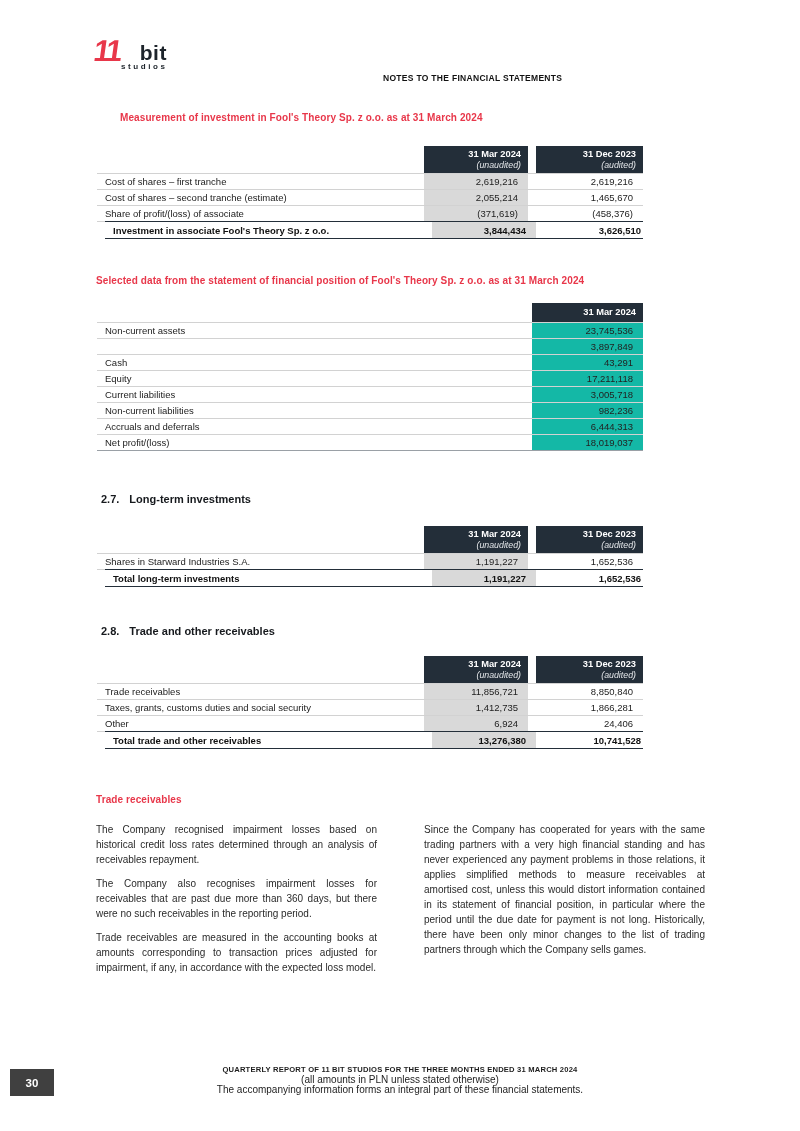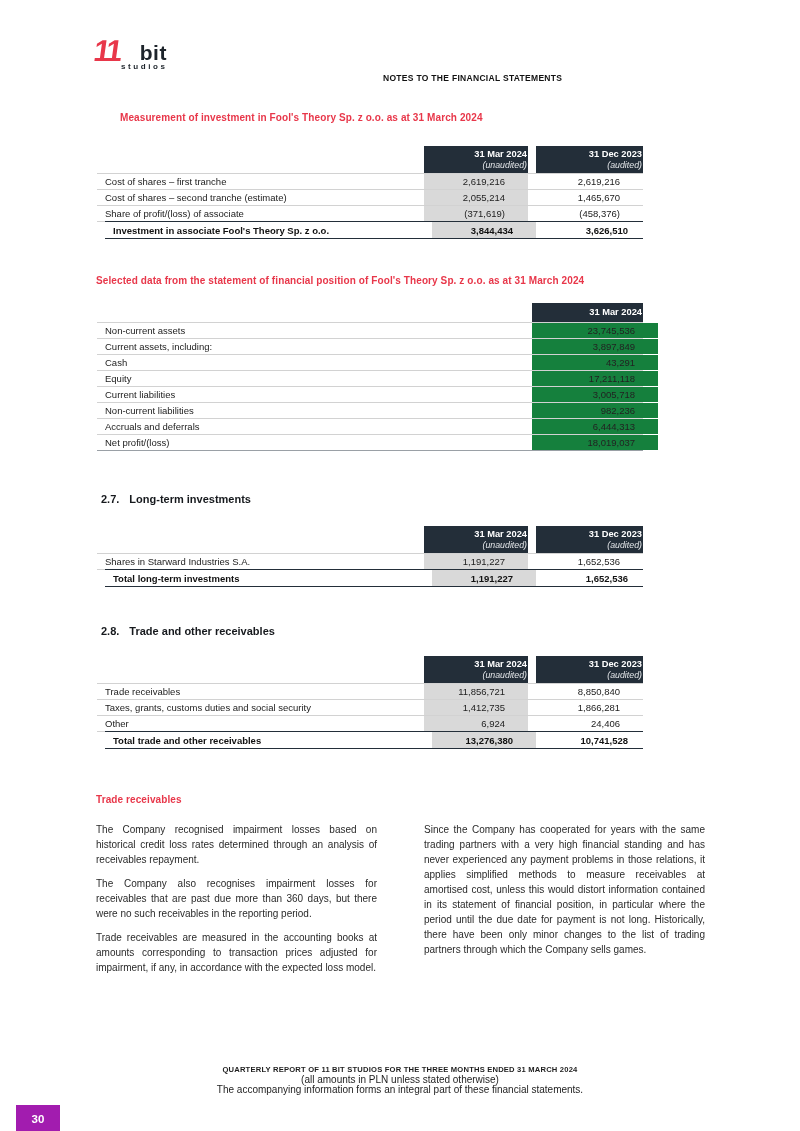--- a/index.html
+++ b/index.html
@@ -46,63 +46,63 @@
     font-size: 11px; font-weight: bold; color: #16191d;
   }
   .section-heading .num { margin-right: 10px; }
 
   
   .table { position: absolute; left: 97px; width: 546px; font-size: 9.5px; }
   .thead { position: relative; }
   .hcell {
     position: absolute; top: 0; background: #232e39; color: #ffffff;
     display: flex; flex-direction: column; justify-content: center; align-items: flex-end;
-    padding-right: 1px;
+    padding-right: 7px;
   }
   .hcell.mar  { left: 327px; width: 104px; height: 27px; }
   .hcell.dec  { left: 439px; width: 107px; height: 27px; }
   .hcell.single { left: 435px; width: 111px; height: 19px; }
   .thead.two { height: 27px; }
   .thead.one { height: 19px; }
   .hline { font-weight: bold; font-size: 9.3px; line-height: 11px; }
   .hsub  { font-style: italic; font-size: 8.8px; line-height: 10px; color: #e3e6e9; }
 
   .rows { border-top: 1px solid #d2d2d2; }
   .trow {
     position: relative; height: 16px; border-bottom: 1px solid #d2d2d2;
     display: flex; align-items: center;
   }
   .trow .label { flex: 1; padding-left: 8px; color: #222; }
   .val {
     position: absolute; top: 0; height: 100%;
     display: flex; align-items: center; justify-content: flex-end;
-    padding-right: 23px; color: #222;
+    padding-right: 10px; color: #222;
   }
   .val.mar { left: 327px; width: 104px; background: #d9d9d9; }
   .val.dec { left: 439px; width: 107px; }
-  .val.single { left: 435px; width: 126px; background: #15803d; }
+  .val.single { left: 435px; width: 111px; background: #14b8a6; }
 
   .trow.total {
     height: 18px; font-weight: bold; margin-top: -1px;
     border-top: 1.5px solid #232e39; border-bottom: 1.5px solid #232e39; margin-left: 8px;
   }
   .trow.total .label, .trow.total .val { font-weight: bold; color: #111; }
   .table.fin-pos .trow:last-child { border-bottom: 1px solid #9aa0a6; }
 
   
   .bodycol { position: absolute; top: 822px; font-size: 10px; line-height: 15px; color: #2a2a2a; text-align: justify; }
   .bodycol.left  { left: 96px;  width: 281px; }
   .bodycol.right { left: 424px; width: 281px; }
   .bodycol p { margin: 0 0 9px 0; }
 
   
   .pagenum-box {
-    position: absolute; left: 16px; top: 1069px; width: 44px; height: 27px;
-    background: #a21caf; color: #ffffff; font-weight: bold; font-size: 11.5px;
-    display: flex; align-items: center; justify-content: center; margin-top: 36px;
+    position: absolute; left: 10px; top: 1069px; width: 44px; height: 27px;
+    background: #404040; color: #ffffff; font-weight: bold; font-size: 11.5px;
+    display: flex; align-items: center; justify-content: center;
   }
   .footer-text { position: absolute; left: 96px; top: 1065px; width: 608px; text-align: center; color: #1d1d1d; }
   .footer-line1 { font-size: 7.6px; font-weight: bold; letter-spacing: 0.2px; margin-bottom: 1px; }
   .footer-line2, .footer-line3 { font-size: 10px; line-height: 10px; }
 </style>
 </head>
 <body>
 
 <div class="page">
 
@@ -160,21 +160,20 @@
       <div class="hcell single">
         <span class="hline">31 Mar 2024</span>
       </div>
     </div>
     <div class="rows">
       <div class="trow">
         <div class="label">Non-current assets</div>
         <div class="val single">23,745,536</div>
       </div>
       <div class="trow">
-        <div class="label">Current assets, including:</div>
         <div class="val single">3,897,849</div>
       </div>
       <div class="trow">
         <div class="label">Cash</div>
         <div class="val single">43,291</div>
       </div>
       <div class="trow">
         <div class="label">Equity</div>
         <div class="val single">17,211,118</div>
       </div>

